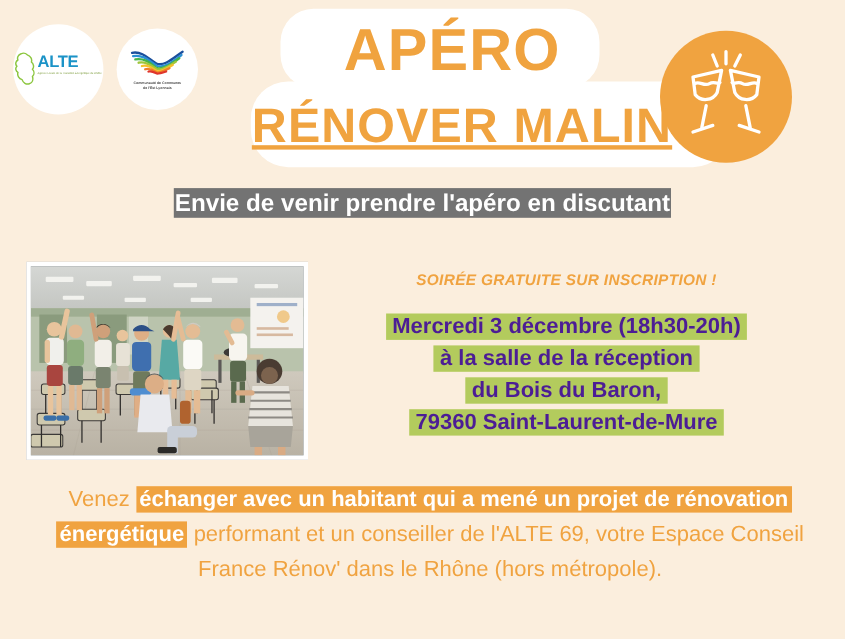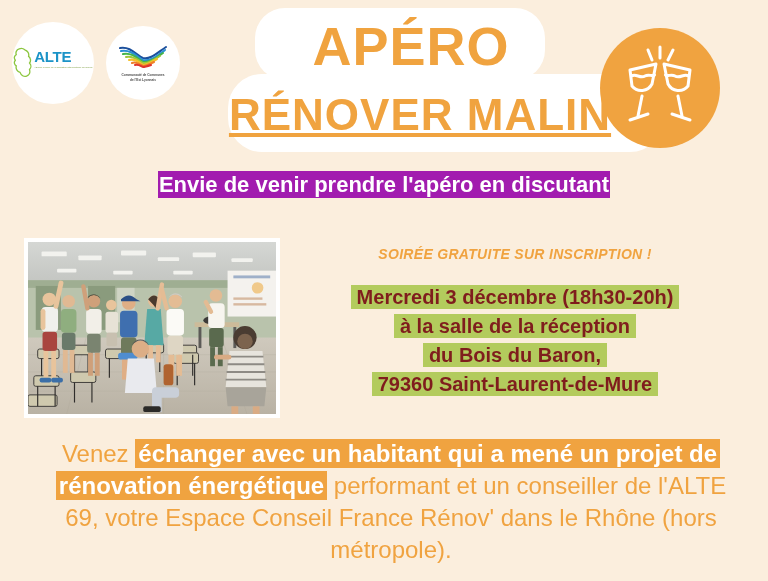--- a/index.html
+++ b/index.html
@@ -60,21 +60,21 @@
     position:absolute; left:600px; top:28px; width:120px; height:120px;
     background:#f0a340; border-radius:50%;
   }
   #toast-icon{ position:absolute; left:614px; top:42px; width:92px; height:92px; }
 
   
   #subtitle-block{
     position:absolute; left:0; top:170px; width:768px; text-align:center;
   }
   .hl-orange{
-    background:#a21caf; color:#ffffff; font-weight:bold;
+    background:#737373; color:#ffffff; font-weight:bold;
     font-size:22px; line-height:30px; padding:1px 1px;
     box-decoration-break:clone; -webkit-box-decoration-break:clone;
   }
   .sub-line{ margin-bottom:4px; }
 
   
   #photo-frame{
     position:absolute; left:24px; top:238px; width:256px; height:180px;
     border:4px solid #ffffff; overflow:hidden; background:#9aa0a2;
   }
@@ -83,30 +83,30 @@
   
   #free-note{
     position:absolute; left:300px; top:246px; width:430px;
     text-align:center; color:#f0a340; font-style:italic; font-weight:bold;
     font-size:14px; letter-spacing:.3px; white-space:nowrap;
   }
   #details-block{
     position:absolute; left:290px; top:284px; width:450px; text-align:center;
   }
   .hl-green{
-    background:#b3cb5d; color:#7f1d1d; font-weight:bold;
+    background:#b3cb5d; color:#4c1d95; font-weight:bold;
     font-size:20px; line-height:26px; padding:1px 6px;
     box-decoration-break:clone; -webkit-box-decoration-break:clone;
   }
   .det-line{ margin-bottom:3px; }
 
   
   #bottom-paragraph{
     position:absolute; left:46px; top:438px; width:690px;
-    text-align:center; font-size:24px; line-height:32px; color:#f0a340;
+    text-align:center; font-size:20px; line-height:32px; color:#f0a340;
   }
   .hl-orange-inline{
     background:#f0a340; color:#ffffff; font-weight:bold;
     padding:1px 3px;
     box-decoration-break:clone; -webkit-box-decoration-break:clone;
   }
 </style>
 </head>
 <body>
 

